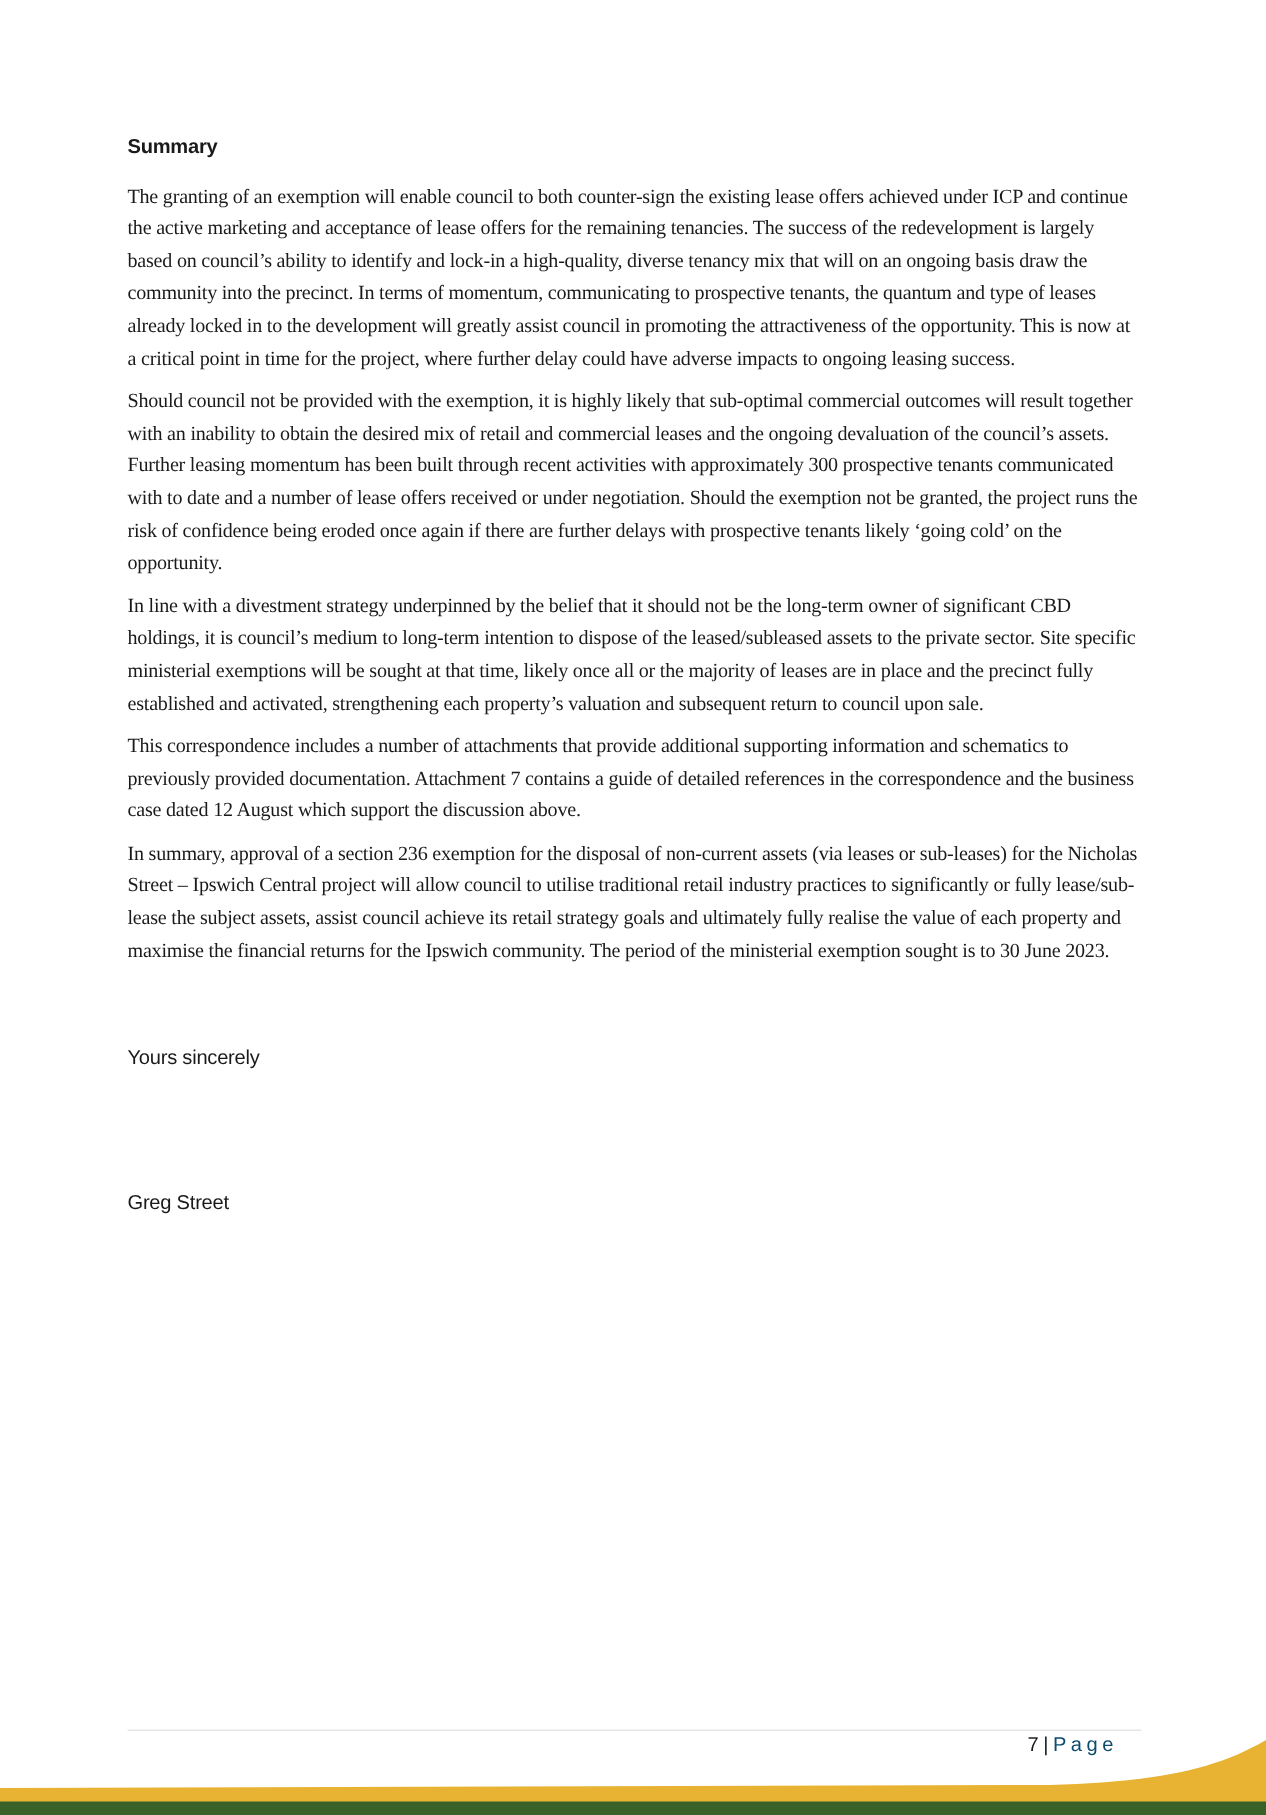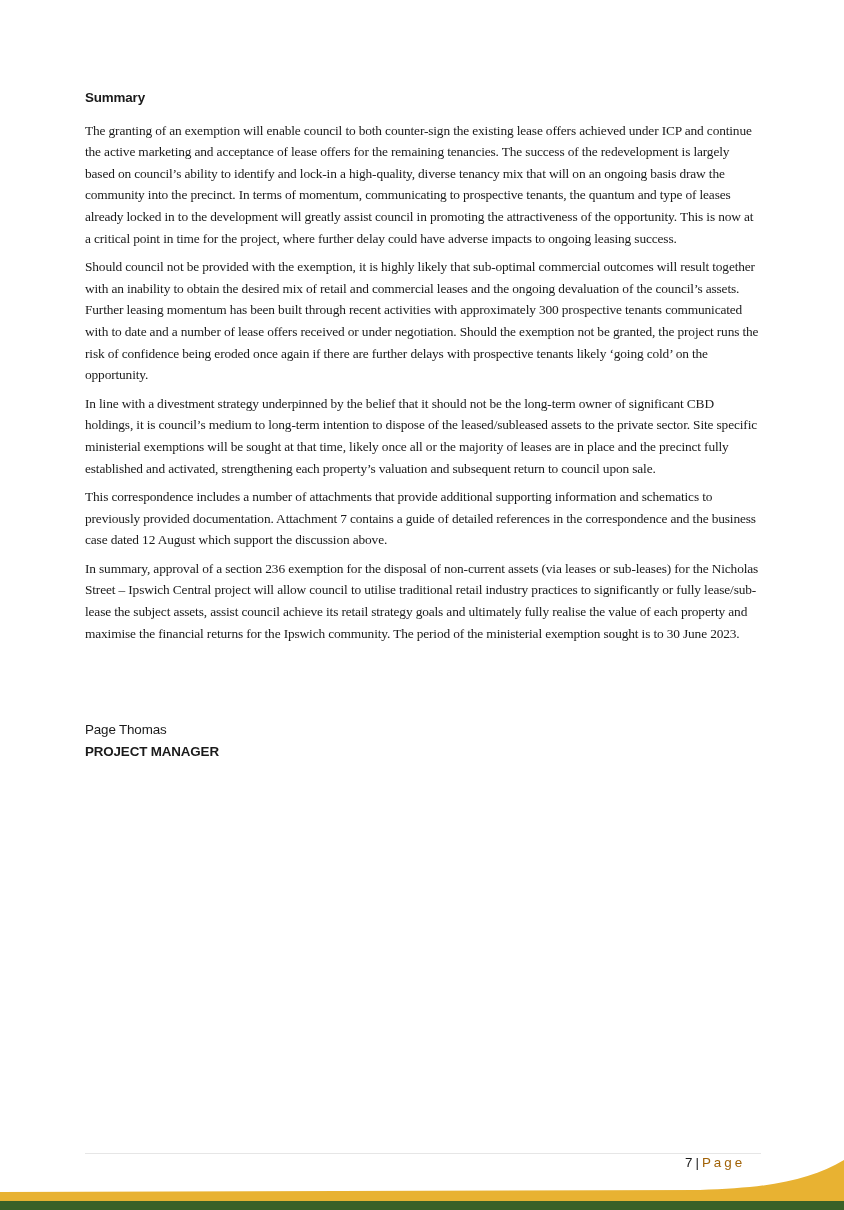--- a/index.html
+++ b/index.html
@@ -7,36 +7,36 @@
   .page { position: absolute; left: 0; top: 0; width: 844px; height: 1210px; }
   .content { position: absolute; left: 85px; top: 87px; width: 676px; font-size: 13.4px; line-height: 21.6px; letter-spacing: -0.15px; }
   .heading { font-weight: bold; margin: 0 0 11px 0; font-size: 13.4px; }
   .para { margin: 0 0 7px 0; font-family: Liberation Serif, serif; }
   .closing { margin-top: 50px; }
   .sig-name { margin-top: 75px; }
   .sig-title { font-weight: bold; }
   .footer-rule { position: absolute; left: 85px; top: 1153px; width: 676px; height: 1px; background: #e6e6e6; }
   .page-num { position: absolute; left: 685px; top: 1155px; font-size: 13.4px; color: #1a1a1a; }
   .page-num .bar { margin: 0 3px; }
-  .page-num .page-word { color: #a16207; letter-spacing: 3px; }
+  .page-num .page-word { color: #0c4a6e; letter-spacing: 3px; }
   .footer-swoosh { position: absolute; left: 0; top: 1140px; width: 844px; height: 70px; }
 </style>
 </head>
 <body>
 
 <div class="page">
   <div class="content">
     <div class="heading">Summary</div>
     <p class="para">The granting of an exemption will enable council to both counter-sign the existing lease offers achieved under ICP and continue the active marketing and acceptance of lease offers for the remaining tenancies.  The success of the redevelopment is largely based on council’s ability to identify and lock-in a high-quality, diverse tenancy mix that will on an ongoing basis draw the community into the precinct.  In terms of momentum, communicating to prospective tenants, the quantum and type of leases already locked in to the development will greatly assist council in promoting the attractiveness of the opportunity.  This is now at a critical point in time for the project, where further delay could have adverse impacts to ongoing leasing success.</p>
     <p class="para">Should council not be provided with the exemption, it is highly likely that sub-optimal commercial outcomes will result together with an inability to obtain the desired mix of retail and commercial leases and the ongoing devaluation of the council’s assets.  Further leasing momentum has been built through recent activities with approximately 300 prospective tenants communicated with to date and a number of lease offers received or under negotiation.  Should the exemption not be granted, the project runs the risk of confidence being eroded once again if there are further delays with prospective tenants likely ‘going cold’ on the opportunity.</p>
     <p class="para">In line with a divestment strategy underpinned by the belief that it should not be the long-term owner of significant CBD holdings, it is council’s medium to long-term intention to dispose of the leased/subleased assets to the private sector.  Site specific ministerial exemptions will be sought at that time, likely once all or the majority of leases are in place and the precinct fully established and activated, strengthening each property’s valuation and subsequent return to council upon sale.</p>
     <p class="para">This correspondence includes a number of attachments that provide additional supporting information and schematics to previously provided documentation.  Attachment 7 contains a guide of detailed references in the correspondence and the business case dated 12 August which support the discussion above.</p>
     <p class="para">In summary, approval of a section 236 exemption for the disposal of non-current assets (via leases or sub-leases) for the Nicholas Street – Ipswich Central project will allow council to utilise traditional retail industry practices to significantly or fully lease/sub-lease the subject assets, assist council achieve its retail strategy goals and ultimately fully realise the value of each property and maximise the financial returns for the Ipswich community.  The period of the ministerial exemption sought is to 30 June 2023.</p>
-    <div class="sig-name">Page Thomas</div>
-    <div class="sig-title">PROJECT MANAGER</div>
+    <div class="closing">Yours sincerely</div>
+    <div class="sig-name">Greg Street</div>
   </div>
 
   <div class="footer-rule"></div>
   <div class="page-num">
     <span>7</span><span class="bar">|</span><span class="page-word">Page</span>
   </div>
 
   <svg class="footer-swoosh" viewBox="0 0 844 70" preserveAspectRatio="none">
     <path d="M0 52 L700 50 C770 48 810 40 844 20 L844 70 L0 70 Z" fill="#e8b232"></path>
     <rect x="0" y="61" width="844" height="9" fill="#3a6128"></rect>

